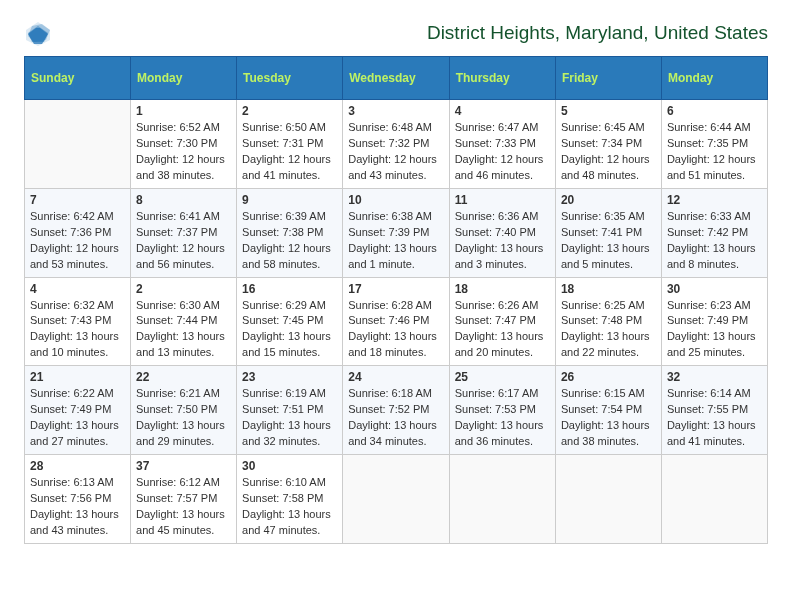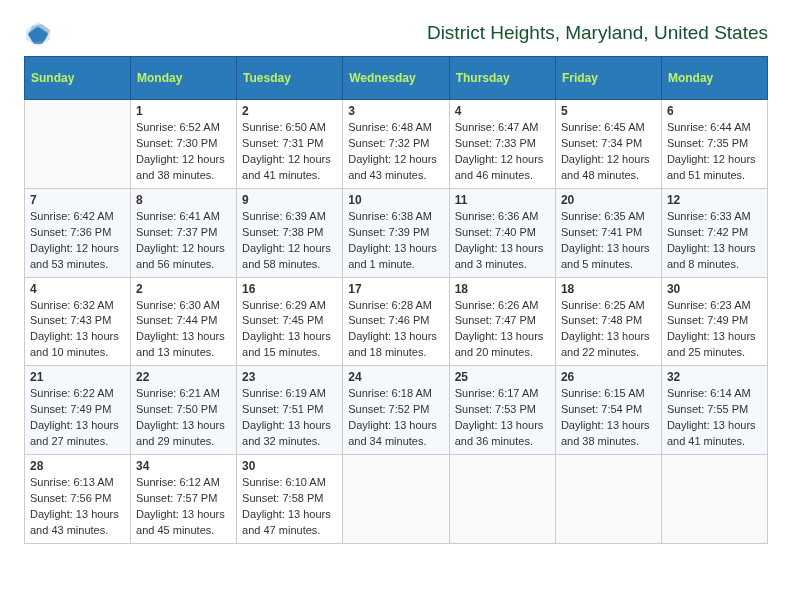--- a/index.html
+++ b/index.html
@@ -237,21 +237,21 @@
           <div class="day-num">32</div>
           <div class="day-info">Sunrise: 6:14 AM<br>Sunset: 7:55 PM<br>Daylight: 13 hours<br>and 41 minutes.</div>
         </td>
       </tr>
       <tr>
         <td>
           <div class="day-num">28</div>
           <div class="day-info">Sunrise: 6:13 AM<br>Sunset: 7:56 PM<br>Daylight: 13 hours<br>and 43 minutes.</div>
         </td>
         <td>
-          <div class="day-num">34</div>
+          <div class="day-num">37</div>
           <div class="day-info">Sunrise: 6:12 AM<br>Sunset: 7:57 PM<br>Daylight: 13 hours<br>and 45 minutes.</div>
         </td>
         <td>
           <div class="day-num">30</div>
           <div class="day-info">Sunrise: 6:10 AM<br>Sunset: 7:58 PM<br>Daylight: 13 hours<br>and 47 minutes.</div>
         </td>
         <td class="empty"></td>
         <td class="empty"></td>
         <td class="empty"></td>
         <td class="empty"></td>

